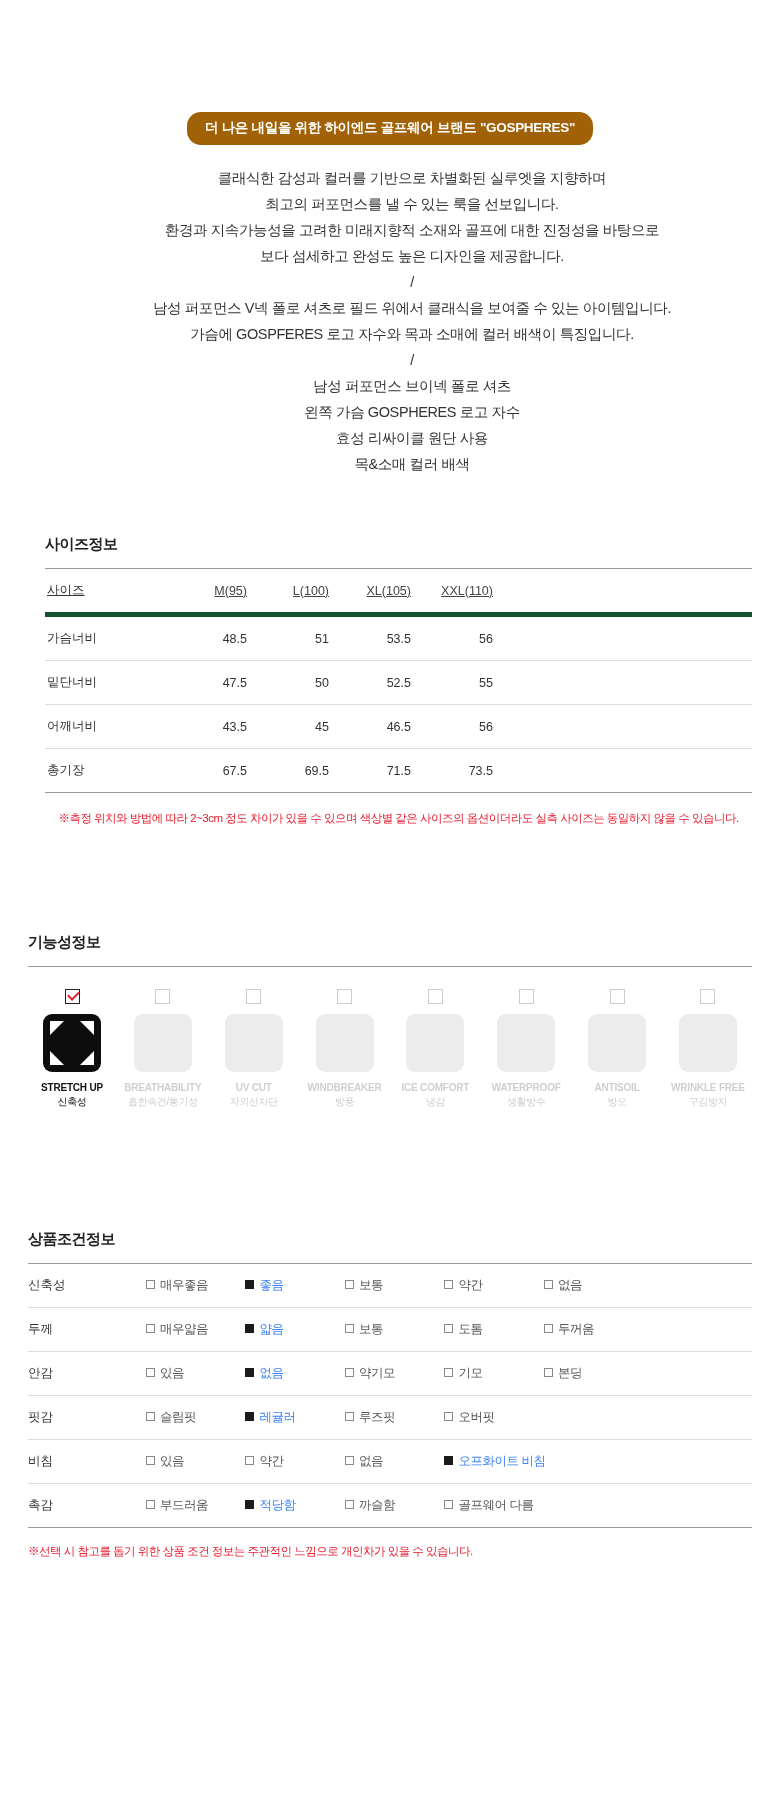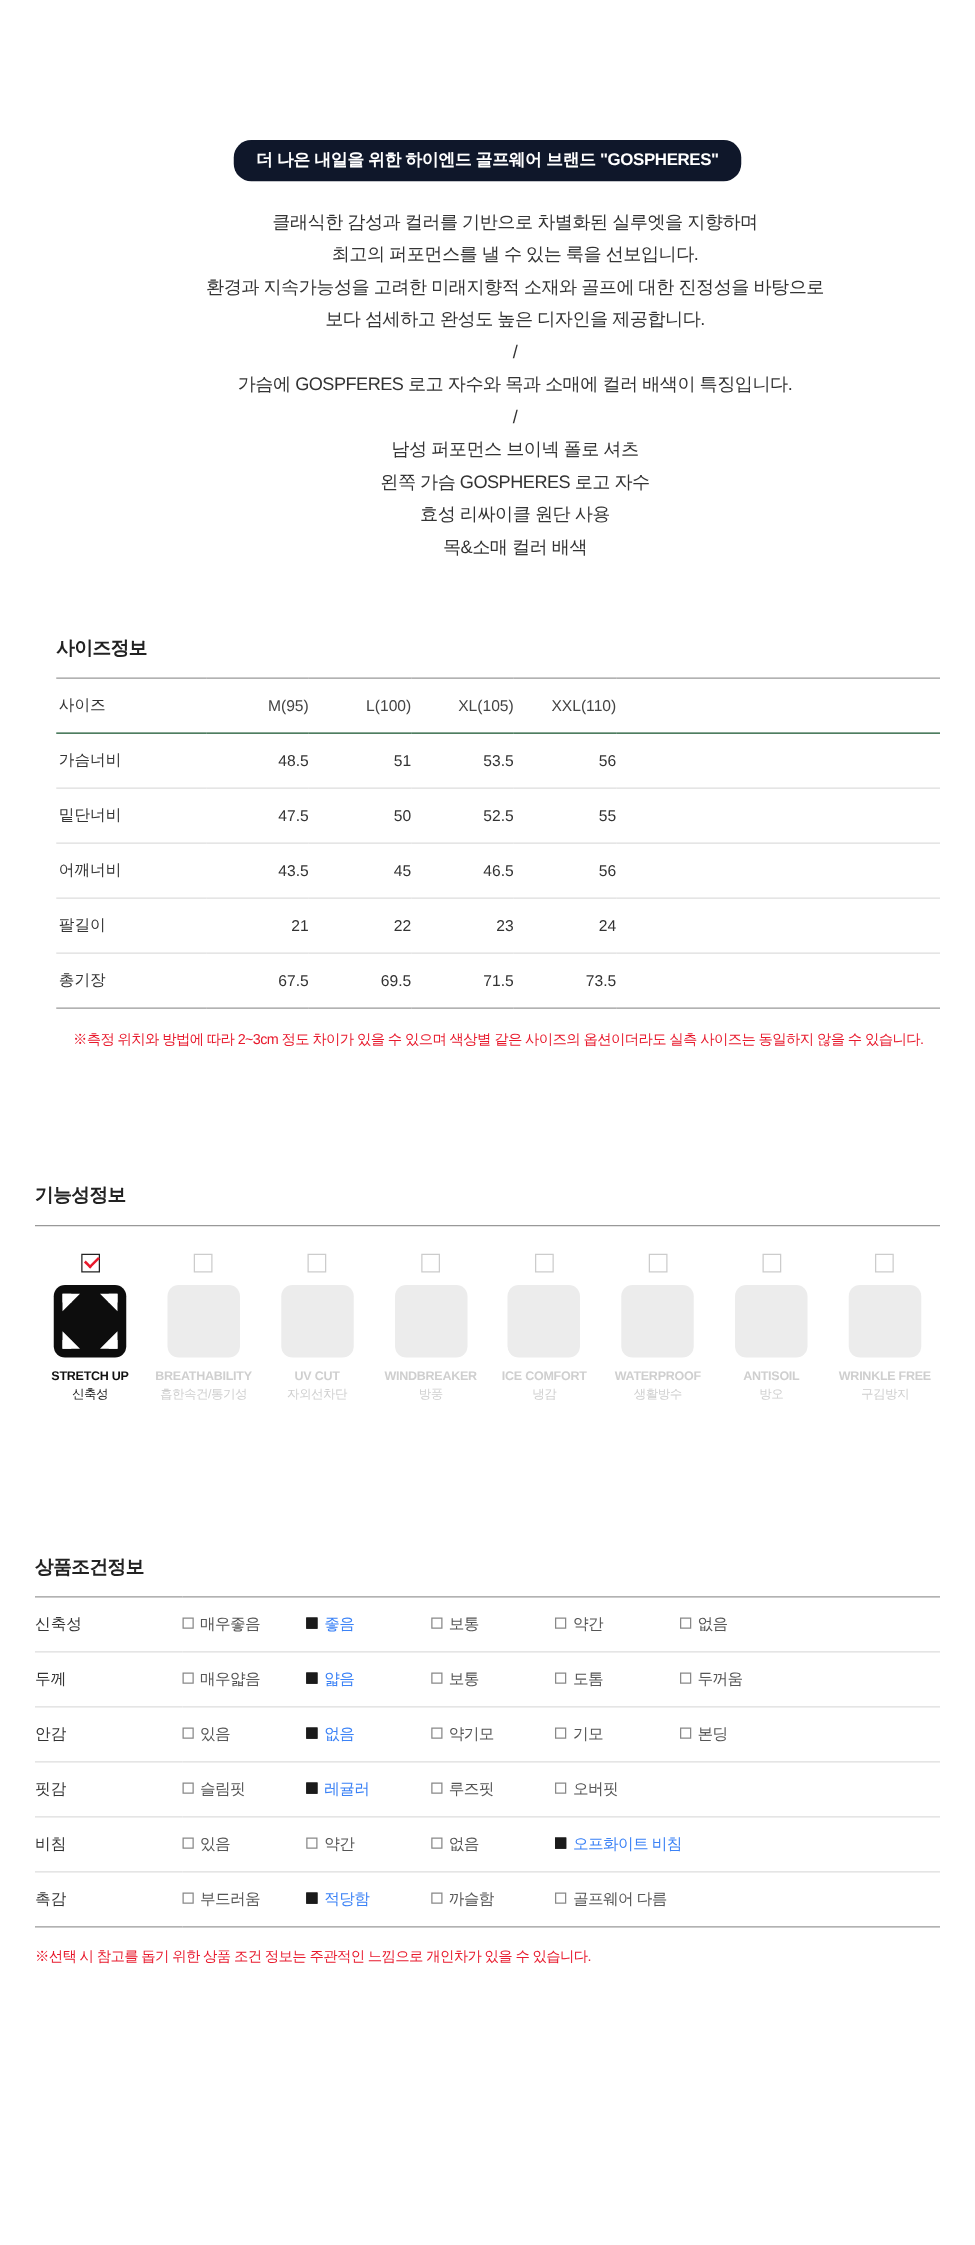--- a/index.html
+++ b/index.html
@@ -18,21 +18,21 @@
     position: relative;
   }
 
   
   .intro {
     padding-top: 112px;
     text-align: center;
   }
   .badge {
     display: inline-block;
-    background: #0f172a;
+    background: #a16207;
     color: #ffffff;
     font-size: 13.5px;
     font-weight: bold;
     letter-spacing: -0.3px;
     padding: 7px 18px 8px 18px;
     border-radius: 14px;
   }
   .intro-lines {
     margin-top: 20px;
     font-size: 14.5px;
@@ -66,22 +66,23 @@
   }
   table.size th, table.size td {
     border-top: 1px solid #dddddd;
     border-bottom: 1px solid #dddddd;
     padding: 13px 0;
     font-weight: normal;
     text-align: right;
   }
   table.size thead th {
     border-top: 1px solid #999999;
-    border-bottom: 1px solid #14532d;
+    border-bottom: 5px solid #14532d;
     color: #444;
+    text-decoration: underline;
   }
   table.size th.lbl, table.size td.lbl {
     text-align: left;
     padding-left: 2px;
     width: 120px;
     color: #333;
   }
   table.size tbody tr:last-child th,
   table.size tbody tr:last-child td {
     border-bottom: 1px solid #999999;
@@ -217,20 +218,21 @@
 <div class="page">
 
   <div class="intro">
     <div class="badge">더 나은 내일을 위한 하이엔드 골프웨어 브랜드 "GOSPHERES"</div>
     <div class="intro-lines">
       <div>클래식한 감성과 컬러를 기반으로 차별화된 실루엣을 지향하며</div>
       <div>최고의 퍼포먼스를 낼 수 있는 룩을 선보입니다.</div>
       <div>환경과 지속가능성을 고려한 미래지향적 소재와 골프에 대한 진정성을 바탕으로</div>
       <div>보다 섬세하고 완성도 높은 디자인을 제공합니다.</div>
       <div class="sep">/</div>
+      <div>남성 퍼포먼스 V넥 폴로 셔츠로 필드 위에서 클래식을 보여줄 수 있는 아이템입니다.</div>
       <div>가슴에 GOSPFERES 로고 자수와 목과 소매에 컬러 배색이 특징입니다.</div>
       <div class="sep">/</div>
       <div>남성 퍼포먼스 브이넥 폴로 셔츠</div>
       <div>왼쪽 가슴 GOSPHERES 로고 자수</div>
       <div>효성 리싸이클 원단 사용</div>
       <div>목&amp;소매 컬러 배색</div>
     </div>
   </div>
 
   <div class="section size-wrap">
@@ -273,28 +275,20 @@
         </tr>
         <tr>
           <td class="lbl">어깨너비</td>
           <td>43.5</td>
           <td>45</td>
           <td>46.5</td>
           <td>56</td>
           <td></td>
         </tr>
         <tr>
-          <td class="lbl">팔길이</td>
-          <td>21</td>
-          <td>22</td>
-          <td>23</td>
-          <td>24</td>
-          <td></td>
-        </tr>
-        <tr>
           <td class="lbl">총기장</td>
           <td>67.5</td>
           <td>69.5</td>
           <td>71.5</td>
           <td>73.5</td>
           <td></td>
         </tr>
       </tbody>
     </table>
     <div class="note">※측정 위치와 방법에 따라 2~3cm 정도 차이가 있을 수 있으며 색상별 같은 사이즈의 옵션이더라도 실측 사이즈는 동일하지 않을 수 있습니다.</div>

